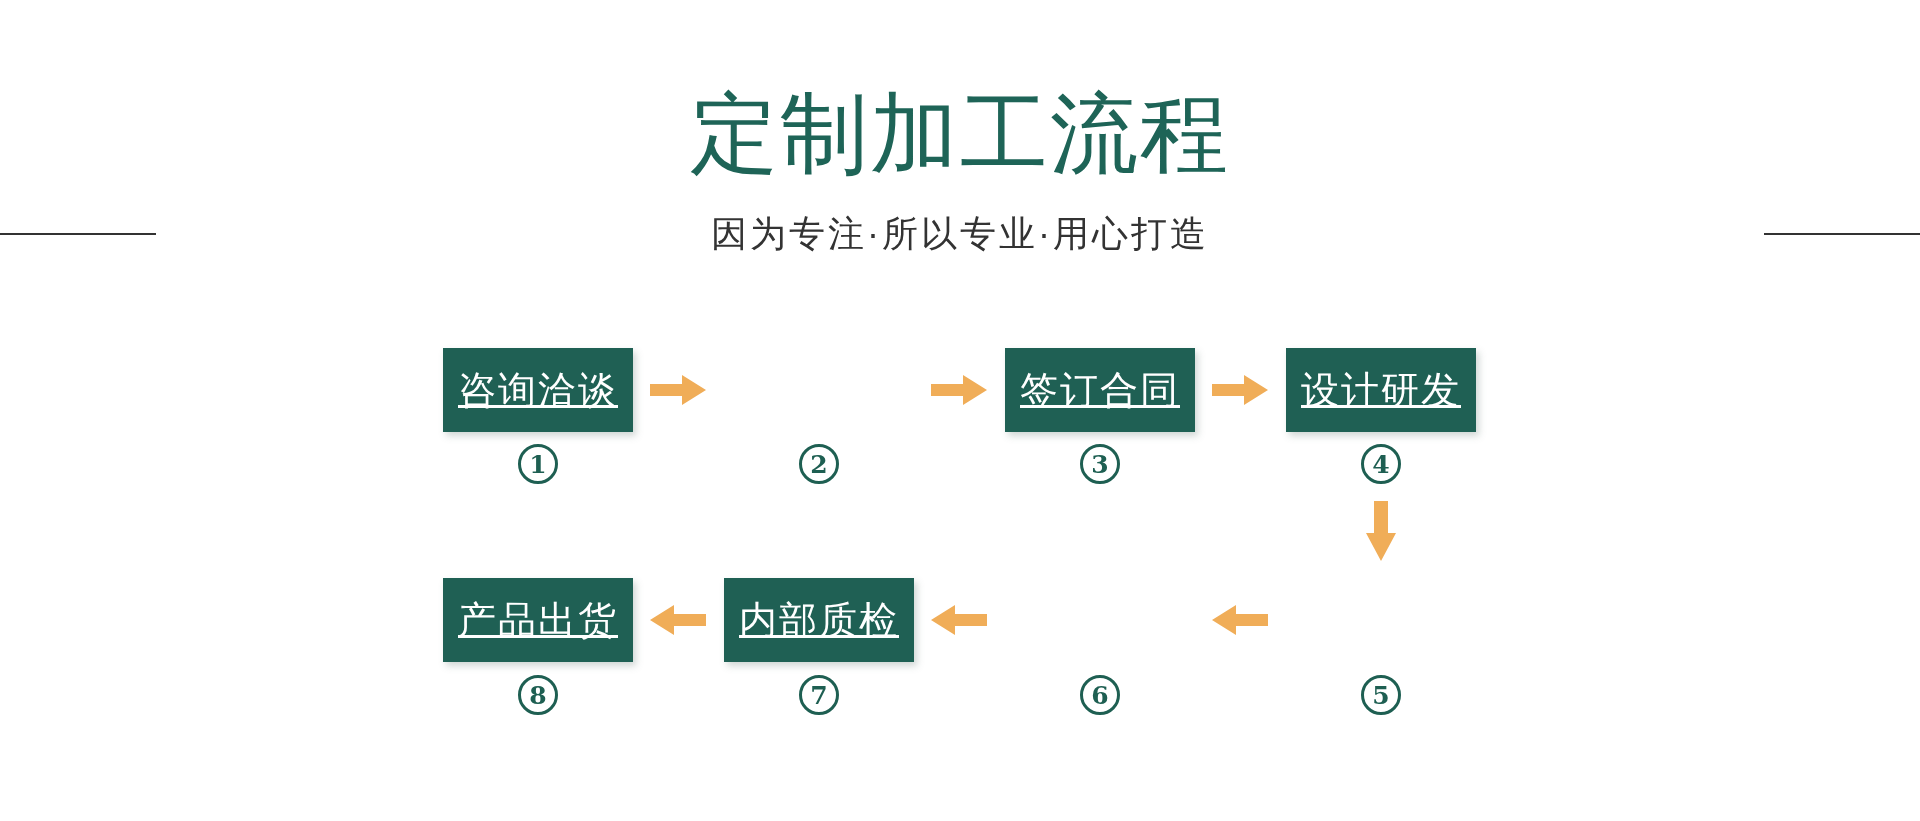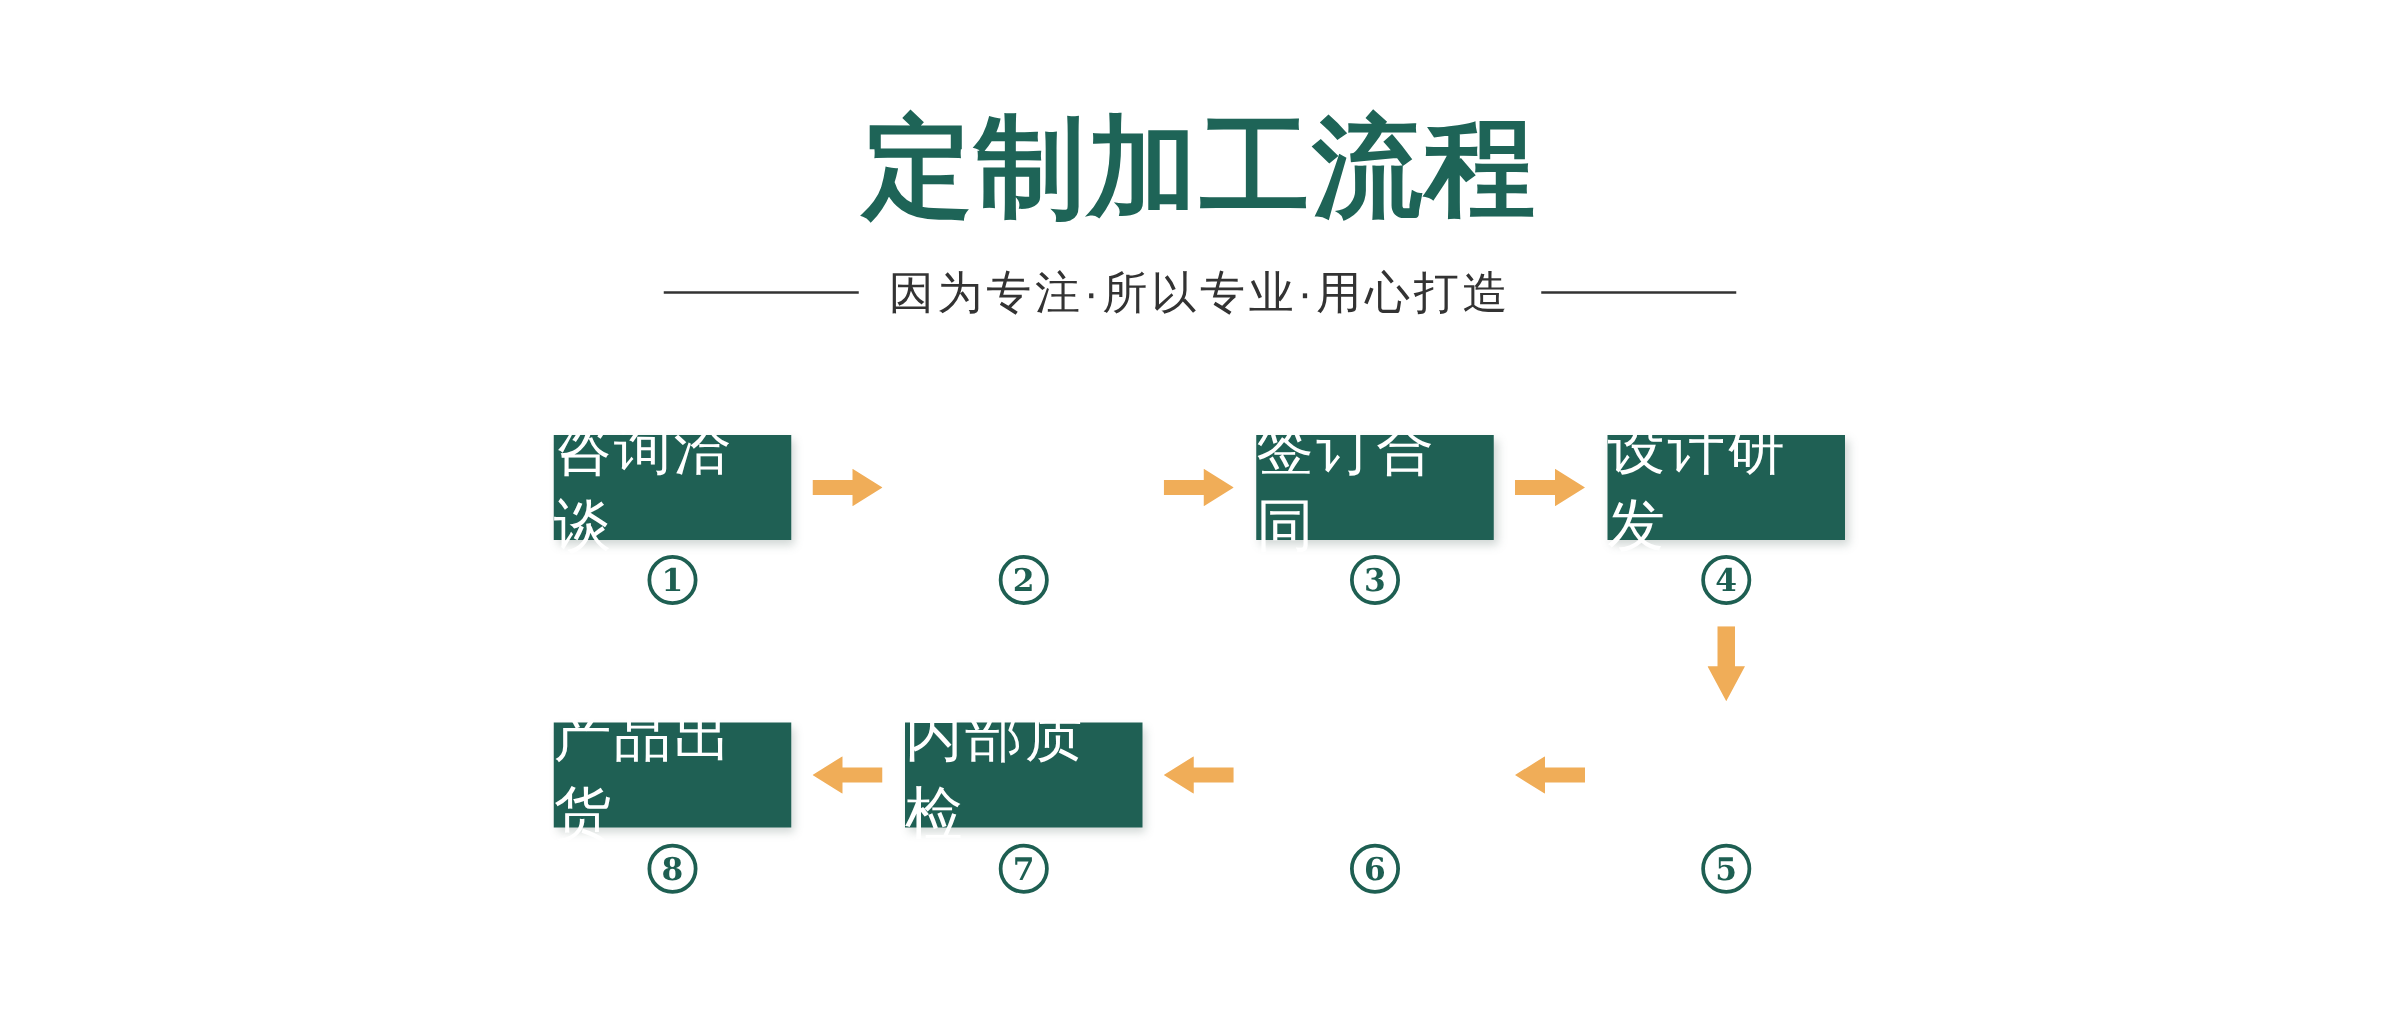--- a/index.html
+++ b/index.html
@@ -2,39 +2,40 @@
 <html style="--title-green: #1e6457; --box-green: #1f6054; --circle-green: #1e5f52; --arrow-orange: #f0ad58; --text-gray: #333333; --box-text: #ffffff;"><head>
 <meta charset="utf-8">
 <style>
   html,body{margin:0;padding:0;background:#ffffff;}
   .page{
     position:relative;width:1920px;height:821px;background:#ffffff;overflow:hidden;
     font-family:"Liberation Sans",sans-serif;
   }
   .title{
     position:absolute;top:88px;left:0;width:100%;text-align:center;
-    font-size:88px;font-weight:bold;letter-spacing:2px;line-height:1.05;
+    font-size:88px;font-weight:normal;letter-spacing:2px;line-height:1.05;
     color:var(--title-green,#1e6457);
   }
   .subtitle-row{
     position:absolute;top:212px;left:0;width:100%;height:44px;
-    display:flex;justify-content:center;align-items:center;gap:24px;
+    display:flex;justify-content:space-between;align-items:center;gap:24px;
   }
   .subtitle-line{width:156px;height:2px;background:var(--text-gray,#333333);}
   .subtitle-text{
     font-size:36px;letter-spacing:3px;color:var(--text-gray,#333333);
     white-space:nowrap;
   }
   .flow{position:absolute;left:443px;top:348px;width:1034px;height:370px;}
   .box{
     position:absolute;width:190px;height:84px;
     background:var(--box-green,#1f6054);color:var(--box-text,#ffffff);
-    font-size:46px;letter-spacing:2px;
+    font-size:38px;letter-spacing:2px;
     display:flex;align-items:center;justify-content:center;
     box-shadow:3px 4px 7px rgba(90,110,104,0.28);
+    text-decoration:underline;
   }
   .circle{
     position:absolute;width:40px;height:40px;box-sizing:border-box;
     border:3px solid var(--circle-green,#1e5f52);border-radius:50%;
     color:var(--circle-green,#1e5f52);
     font-family:"DejaVu Serif",serif;font-weight:bold;font-size:25px;
     display:flex;align-items:center;justify-content:center;line-height:1;
   }
   .c1{left:0;}   .c2{left:281px;}  .c3{left:562px;}  .c4{left:843px;}
   .r1{top:0;}    .r2{top:230px;}

